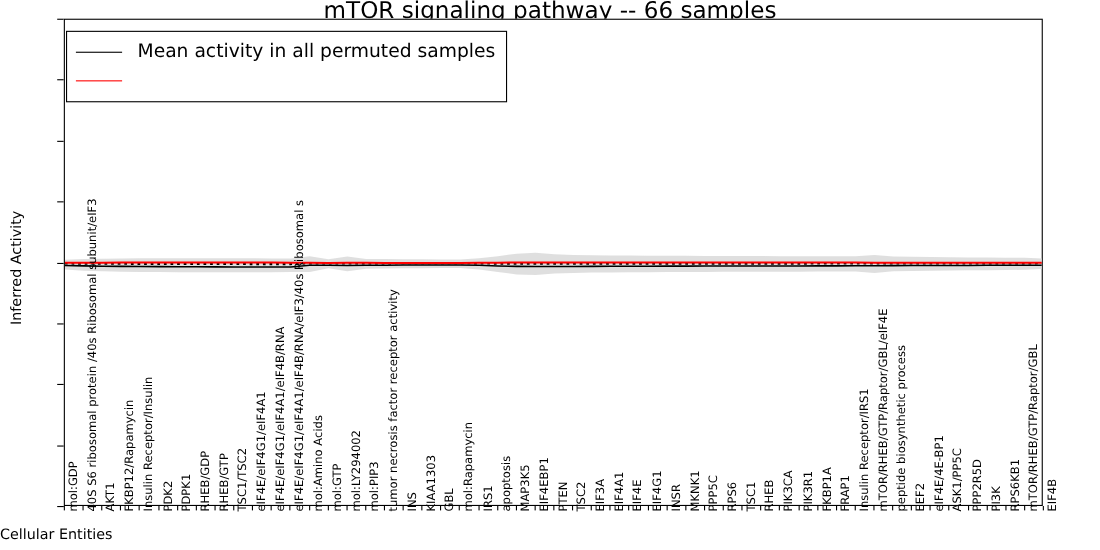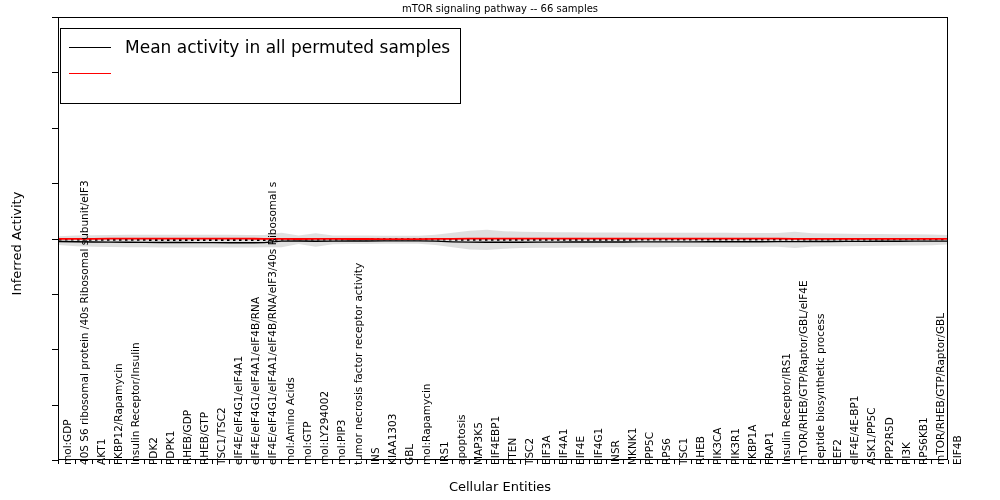--- a/index.html
+++ b/index.html
@@ -6,33 +6,33 @@
   body{
     width:1000px;height:500px;overflow:hidden;background:#ffffff;
     font-family:"DejaVu Sans", sans-serif;
     -webkit-font-smoothing:antialiased;
   }
   #figure{position:relative;width:1000px;height:500px;}
 
   
   #chart-title{
     position:absolute;left:0;top:0;width:1000px;
-    text-align:center;font-size:10px;color:#000;
+    text-align:center;font-size:21px;color:#000;
     line-height:18px;
   }
 
   
   #ylabel{
     position:absolute;left:-94px;top:236px;width:220px;
     text-align:center;font-size:13px;color:#000;
     transform:rotate(-90deg);transform-origin:center center;
   }
   #xlabel{
     position:absolute;left:0;top:479px;width:1000px;
-    text-align:center;font-size:13px;color:#000;
+    font-size:13px;color:#000;
   }
 
   
   #plot{
     position:absolute;left:58px;top:17px;
     width:890px;height:443px;
     border:1.1px solid #000;
     box-sizing:border-box;
     background:#fff;
     overflow:hidden;
@@ -54,21 +54,21 @@
     white-space:nowrap;
     transform-origin:left top;
     transform:rotate(-90deg);
     line-height:10.5px;
   }
 
   
   #legend{
     position:absolute;left:60px;top:28px;
     border:1.1px solid #000;background:#fff;
-    padding:5px 10px 17px 8px;
+    padding:5px 10px 6px 8px;
     box-sizing:border-box;
   }
   .legend-row{display:flex;align-items:center;height:26px;}
   .legend-swatch{width:42px;height:0;margin-right:14px;flex:0 0 42px;}
   .legend-swatch.black{border-top:1.6px solid #000;}
   .legend-swatch.red{border-top:1.4px solid #ff0000;}
   .legend-text{font-size:17px;color:#000;white-space:nowrap;}
 </style>
 </head>
 <body>

